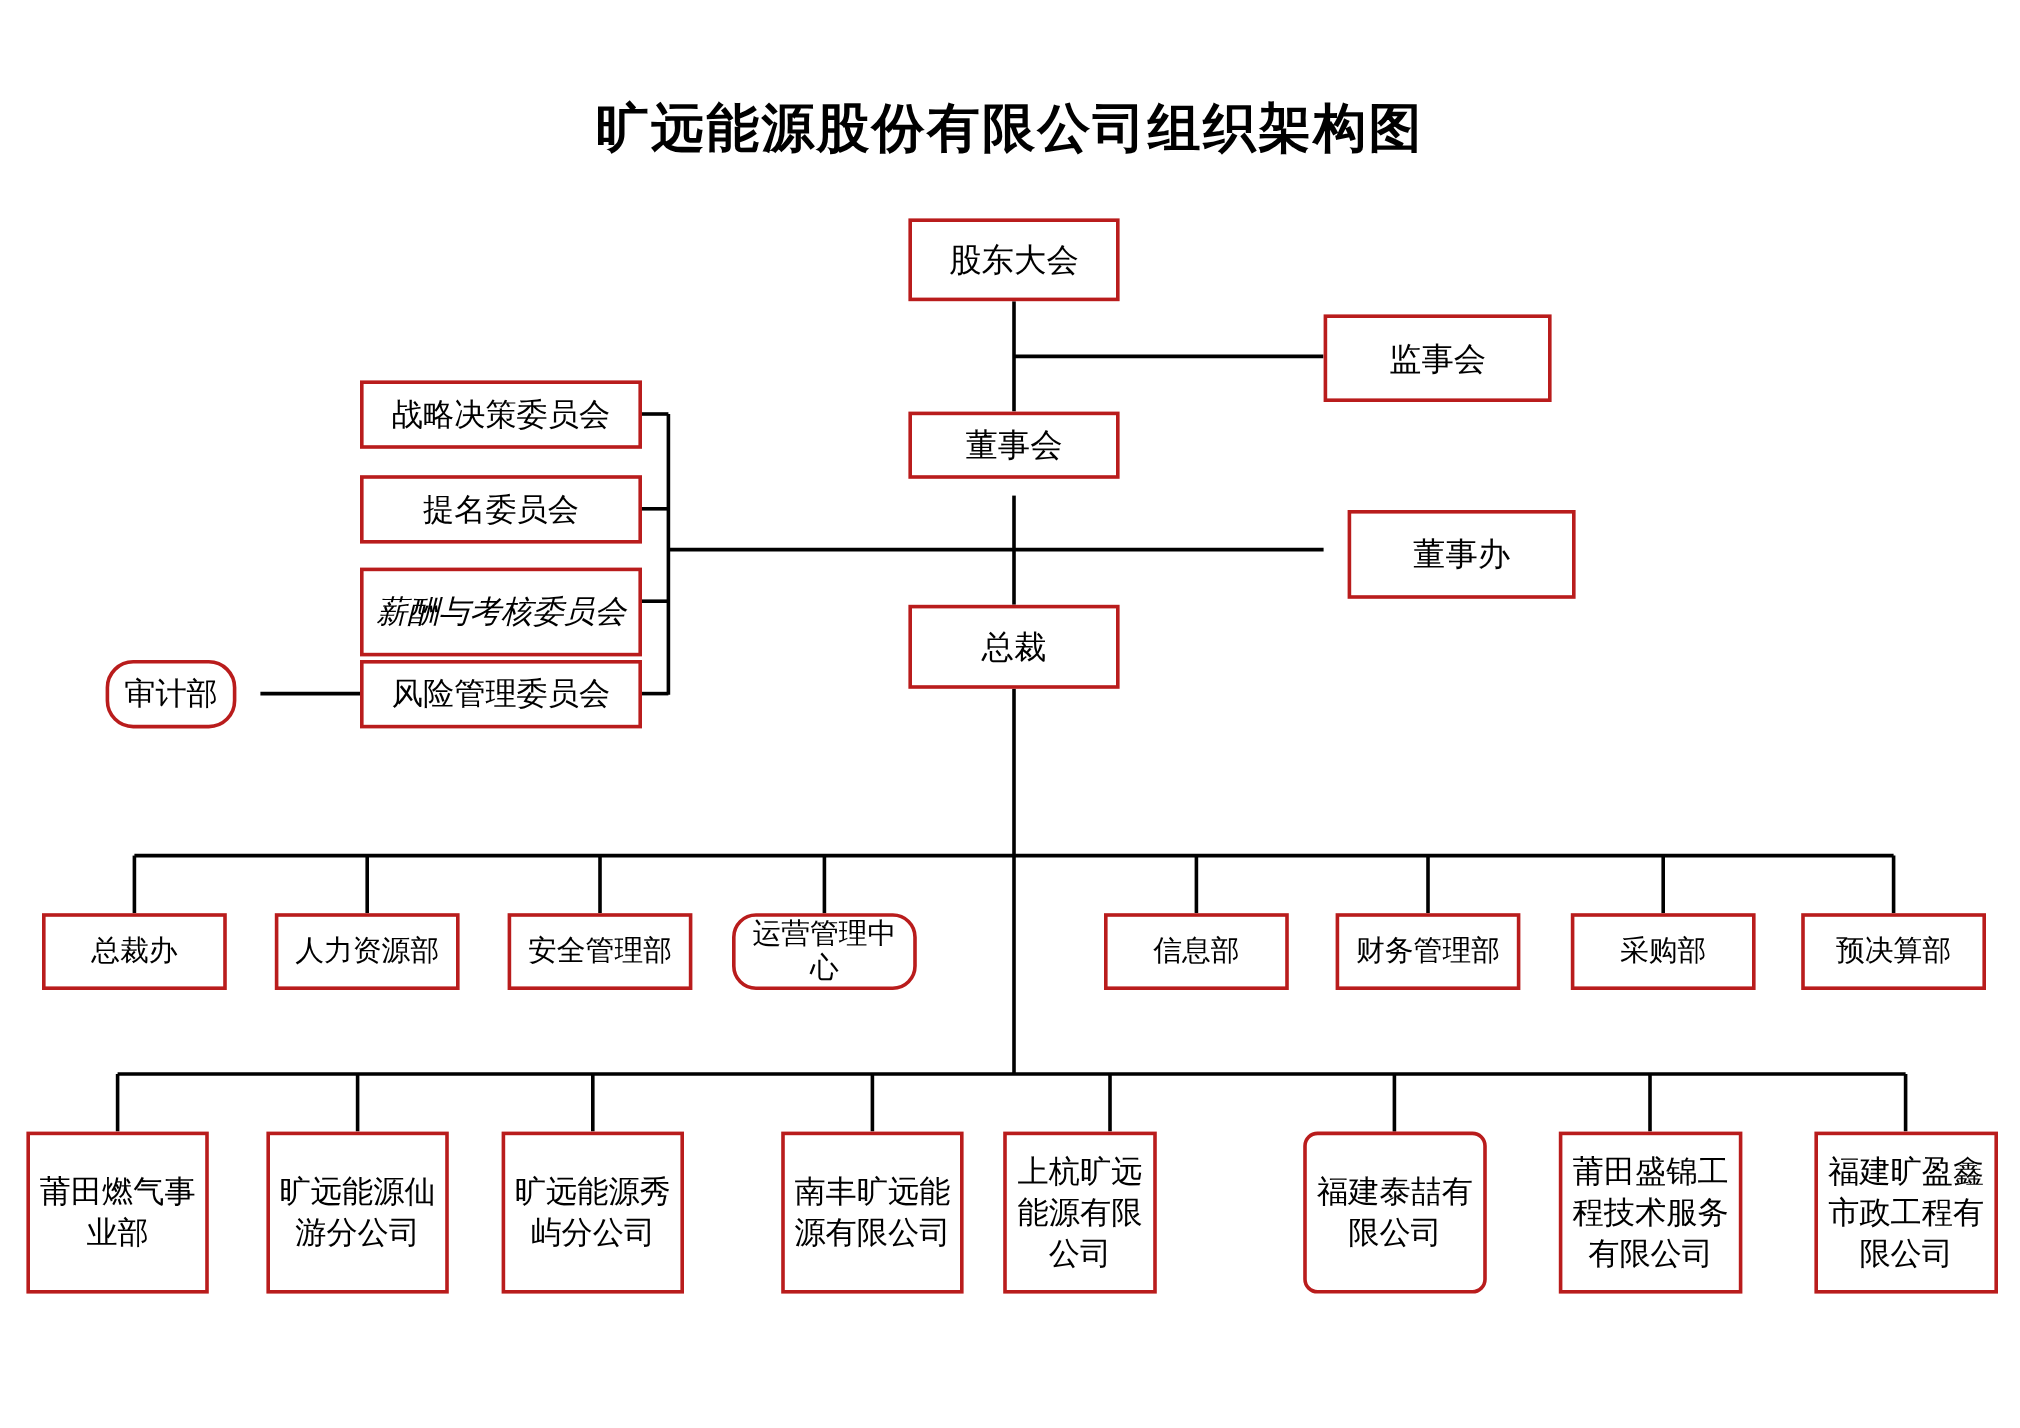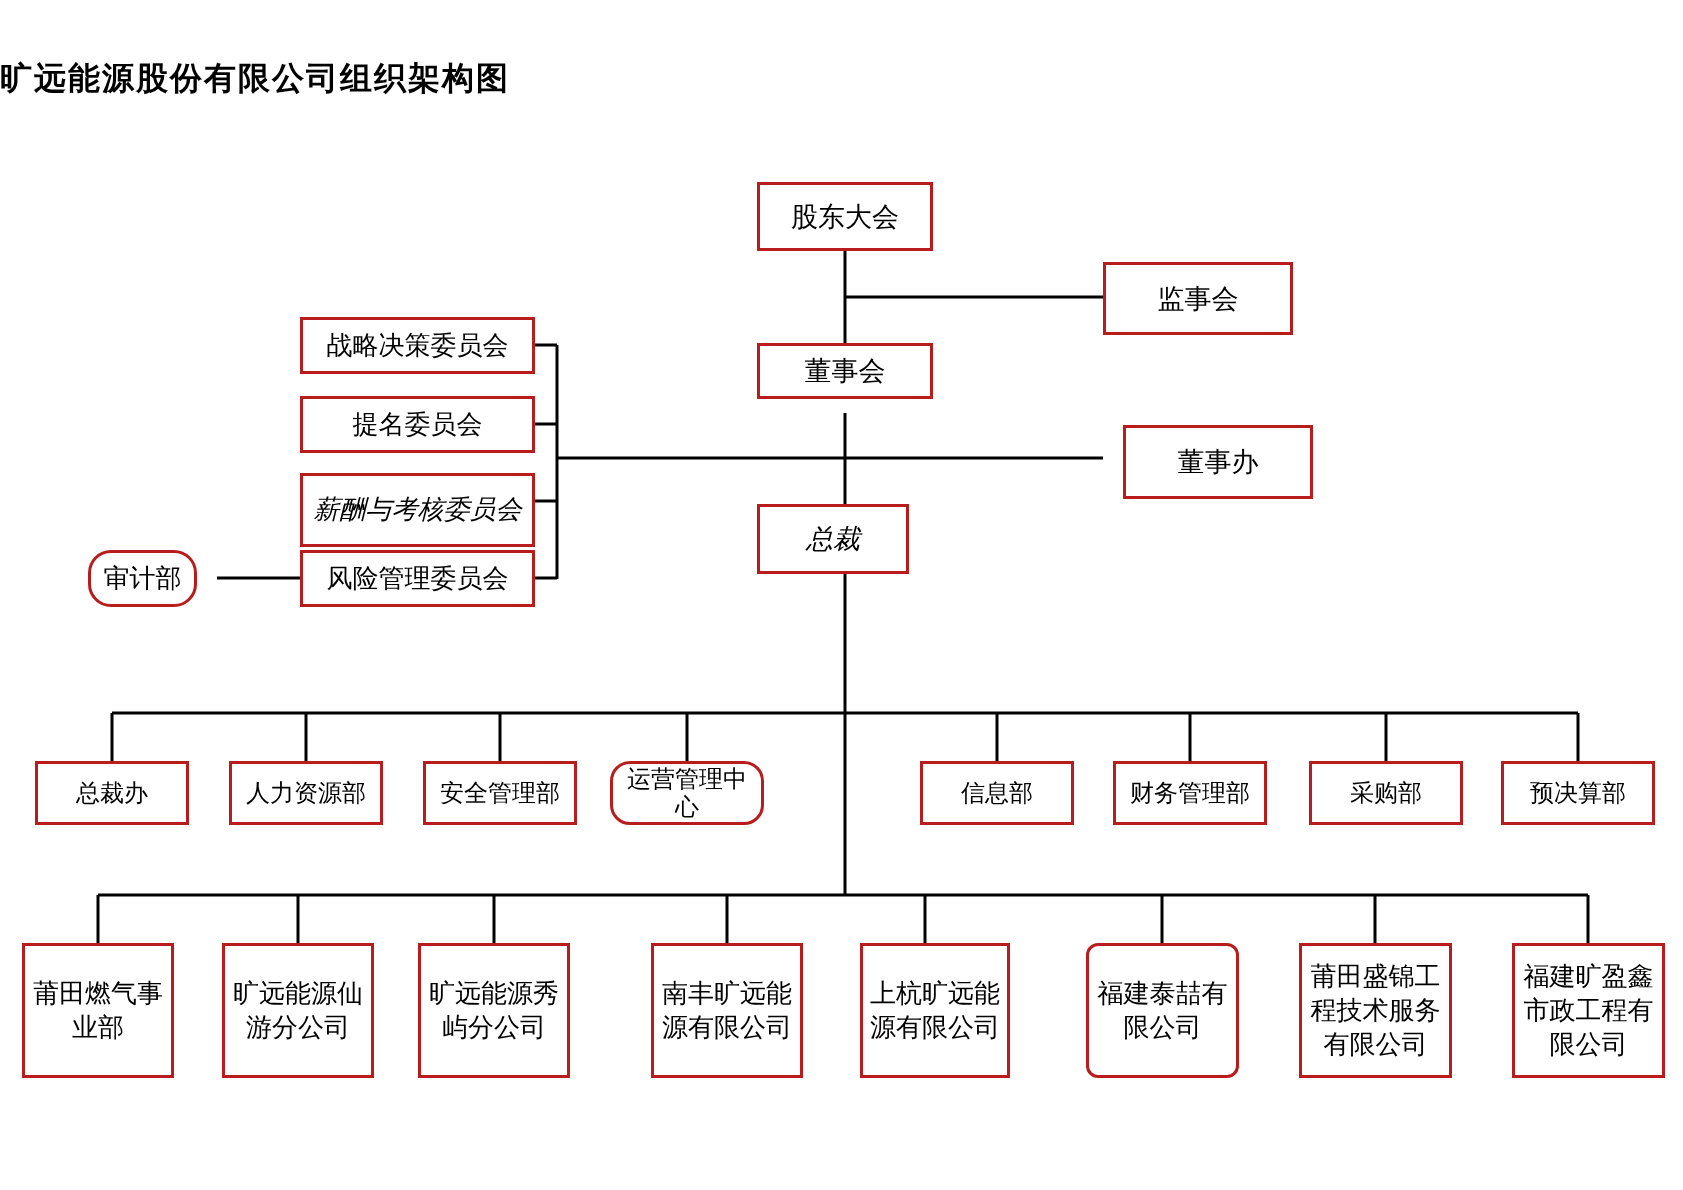--- a/index.html
+++ b/index.html
@@ -6,22 +6,22 @@
   #canvas{
     position:relative;
     width:1683px;height:1190px;
     background:#ffffff;
     font-family:"Liberation Serif","DejaVu Serif",serif;
     color:#000000;
     overflow:hidden;
   }
   #wires{position:absolute;left:0;top:0;width:1683px;height:1190px;}
   .chart-title{
-    position:absolute;left:0;top:57px;width:100%;
-    text-align:left;font-size:32px;font-weight:bold;
+    position:absolute;left:0;top:78px;width:100%;
+    text-align:center;font-size:44px;font-weight:bold;
     letter-spacing:2px;
   }
   .box{
     position:absolute;
     box-sizing:border-box;
     border:3px solid #b91c1c;
     background:#ffffff;
     display:flex;align-items:center;justify-content:center;
     text-align:center;
     font-size:27px;line-height:34px;
@@ -73,39 +73,39 @@
     <line x1="1375" y1="895" x2="1375" y2="943"></line>
     <line x1="1588" y1="895" x2="1588" y2="943"></line>
   </svg>
 
   <div class="chart-title">旷远能源股份有限公司组织架构图</div>
 
   <div class="box" style="left:757px;top:182px;width:176px;height:69px;">股东大会</div>
   <div class="box" style="left:1103px;top:262px;width:190px;height:73px;">监事会</div>
   <div class="box" style="left:757px;top:343px;width:176px;height:56px;">董事会</div>
   <div class="box" style="left:1103px;top:425px;width:190px;height:74px;margin-left:20px;">董事办</div>
-  <div class="box" style="left:757px;top:504px;width:152px;height:70px;font-style:italic;">总裁</div>
+  <div class="box" style="left:757px;top:504px;width:176px;height:70px;">总裁</div>
 
   <div class="box mid" style="left:300px;top:317px;width:235px;height:57px;">战略决策委员会</div>
   <div class="box mid" style="left:300px;top:396px;width:235px;height:57px;">提名委员会</div>
   <div class="box mid" style="left:300px;top:473px;width:235px;height:74px;font-style:italic;">薪酬与考核委员会</div>
   <div class="box mid" style="left:300px;top:550px;width:235px;height:57px;">风险管理委员会</div>
   <div class="box mid" style="left:88px;top:550px;width:109px;height:57px;border-radius:23px;">审计部</div>
 
   <div class="box dept" style="left:35px;top:761px;width:154px;height:64px;">总裁办</div>
   <div class="box dept" style="left:229px;top:761px;width:154px;height:64px;">人力资源部</div>
   <div class="box dept" style="left:423px;top:761px;width:154px;height:64px;">安全管理部</div>
   <div class="box dept" style="left:610px;top:761px;width:154px;height:64px;border-radius:20px;">运营管理中心</div>
   <div class="box dept" style="left:920px;top:761px;width:154px;height:64px;">信息部</div>
   <div class="box dept" style="left:1113px;top:761px;width:154px;height:64px;">财务管理部</div>
   <div class="box dept" style="left:1309px;top:761px;width:154px;height:64px;">采购部</div>
   <div class="box dept" style="left:1501px;top:761px;width:154px;height:64px;">预决算部</div>
 
   <div class="box sub" style="left:22px;top:943px;width:152px;height:135px;">莆田燃气事业部</div>
   <div class="box sub" style="left:222px;top:943px;width:152px;height:135px;">旷远能源仙游分公司</div>
   <div class="box sub" style="left:418px;top:943px;width:152px;height:135px;">旷远能源秀屿分公司</div>
   <div class="box sub" style="left:651px;top:943px;width:152px;height:135px;">南丰旷远能源有限公司</div>
-  <div class="box sub" style="left:860px;top:943px;width:150px;height:135px;">上杭旷远能源有限公司</div>
+  <div class="box sub" style="left:836px;top:943px;width:128px;height:135px;">上杭旷远能源有限公司</div>
   <div class="box sub" style="left:1086px;top:943px;width:153px;height:135px;border-radius:12px;">福建泰喆有限公司</div>
   <div class="box sub" style="left:1299px;top:943px;width:153px;height:135px;">莆田盛锦工程技术服务有限公司</div>
   <div class="box sub" style="left:1512px;top:943px;width:153px;height:135px;">福建旷盈鑫市政工程有限公司</div>
 
 </div>
 
 </body></html>

